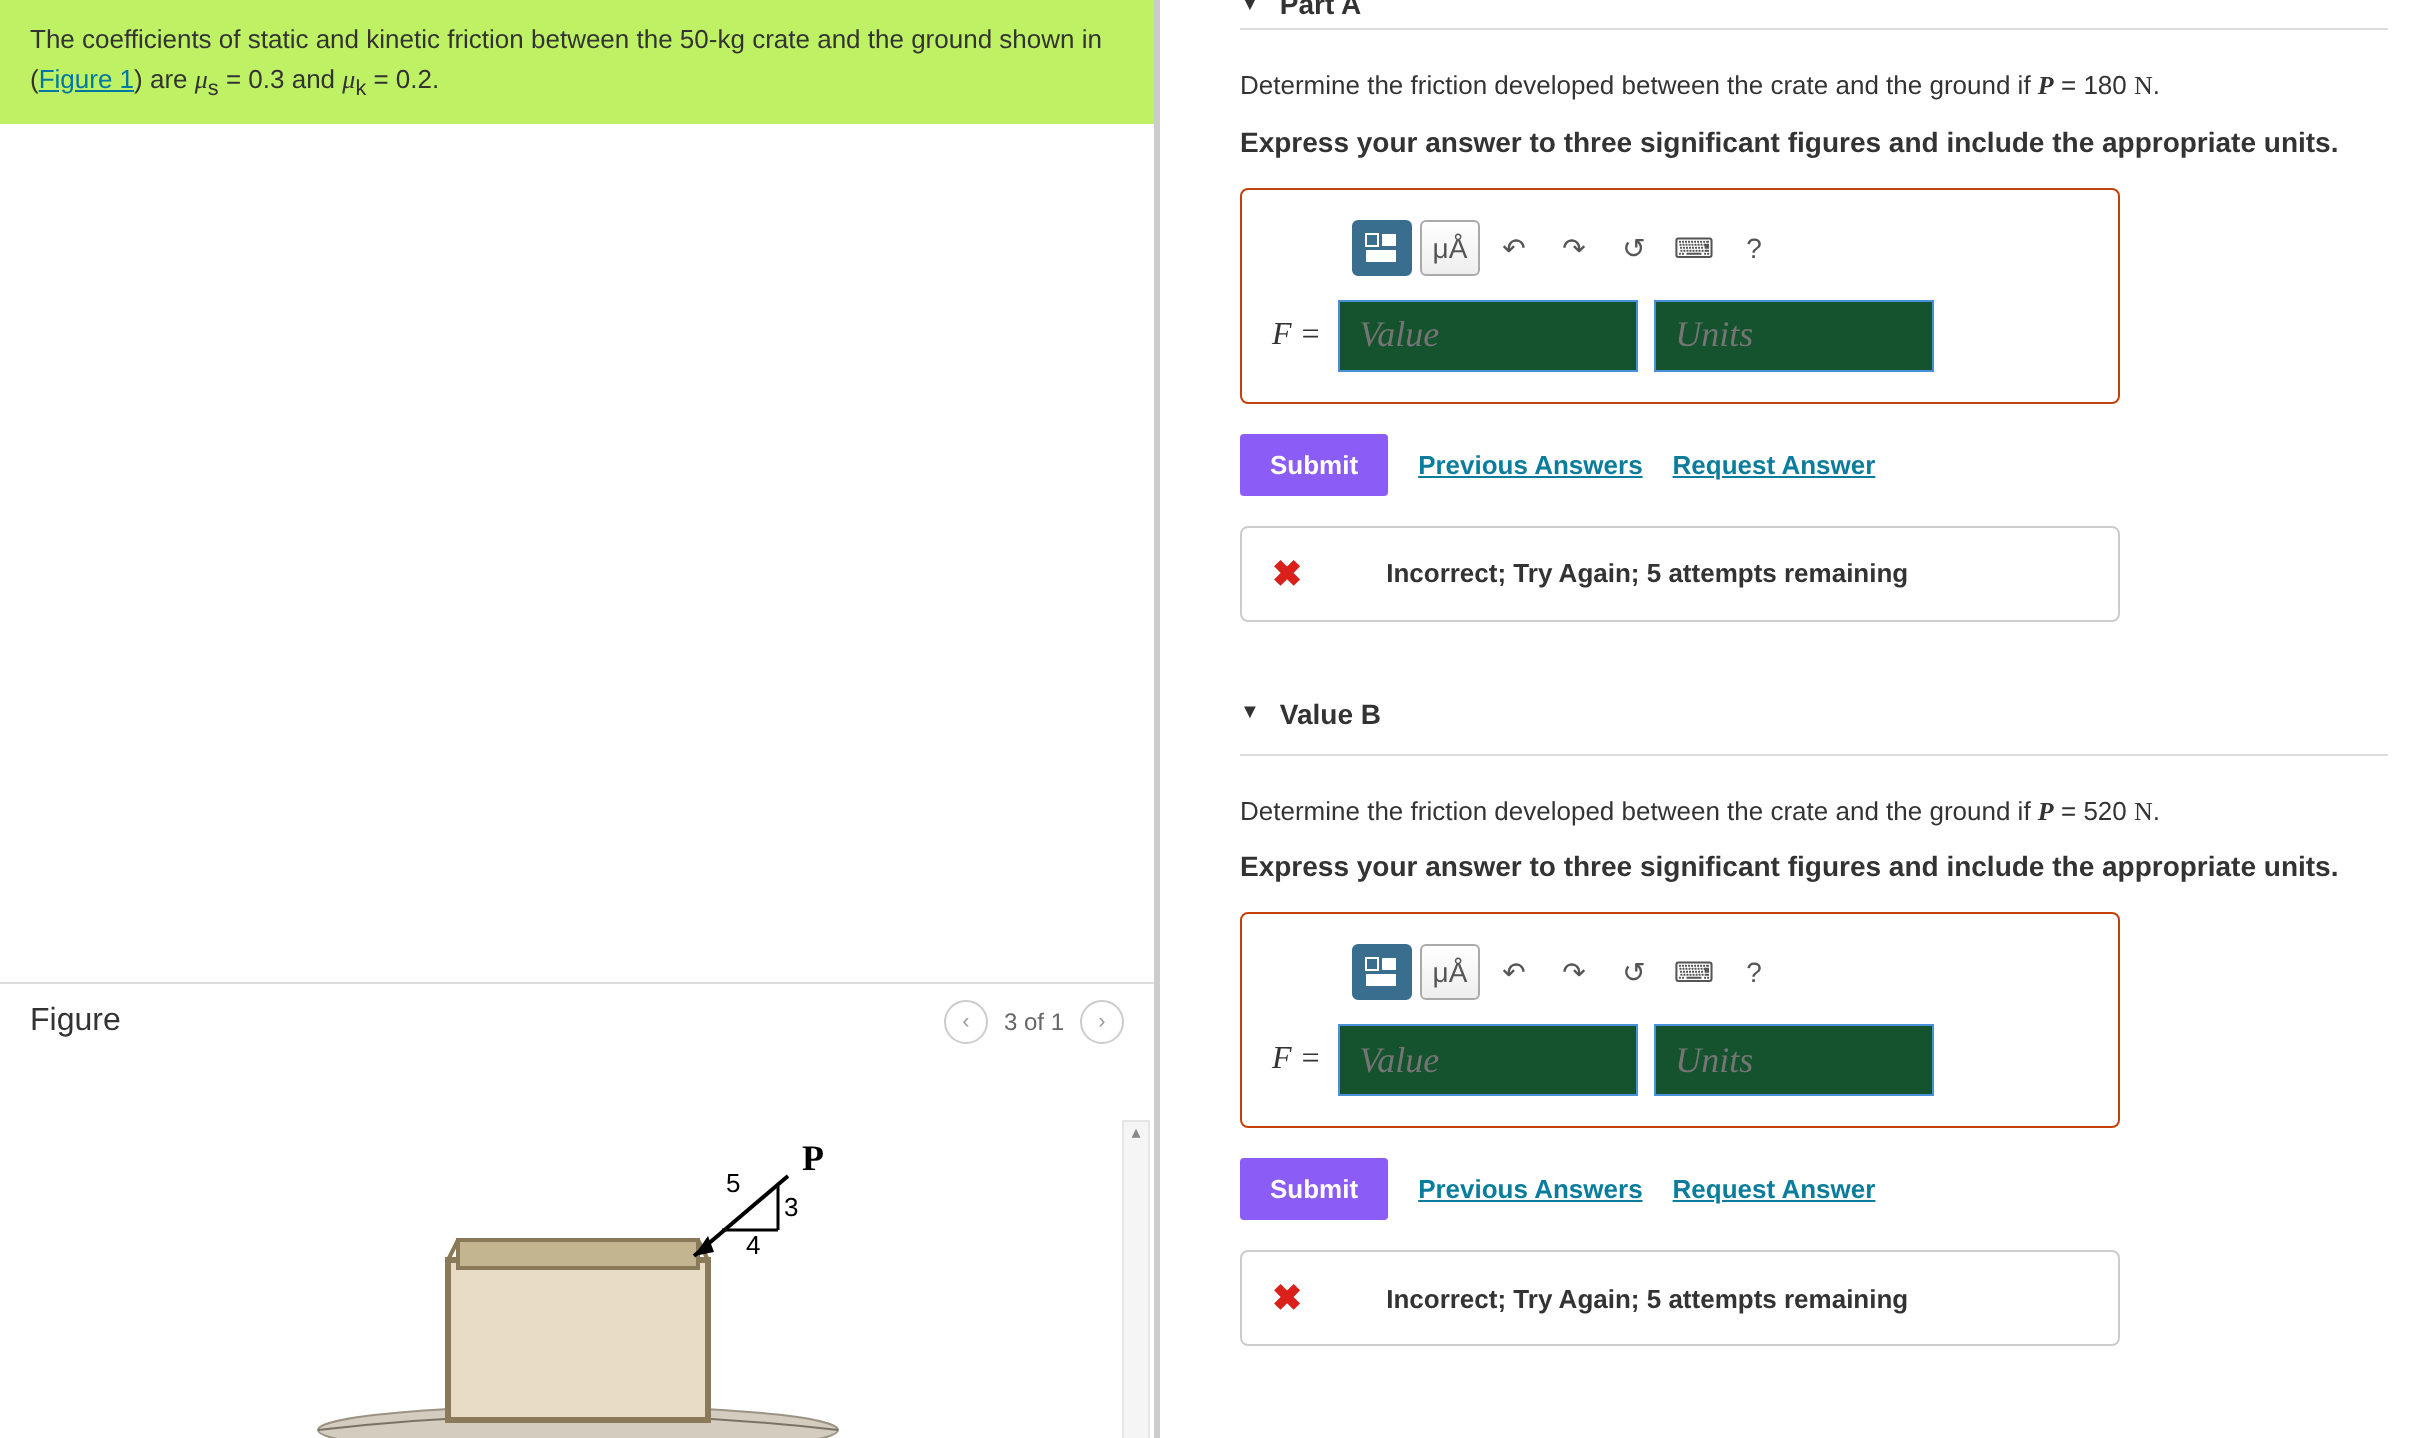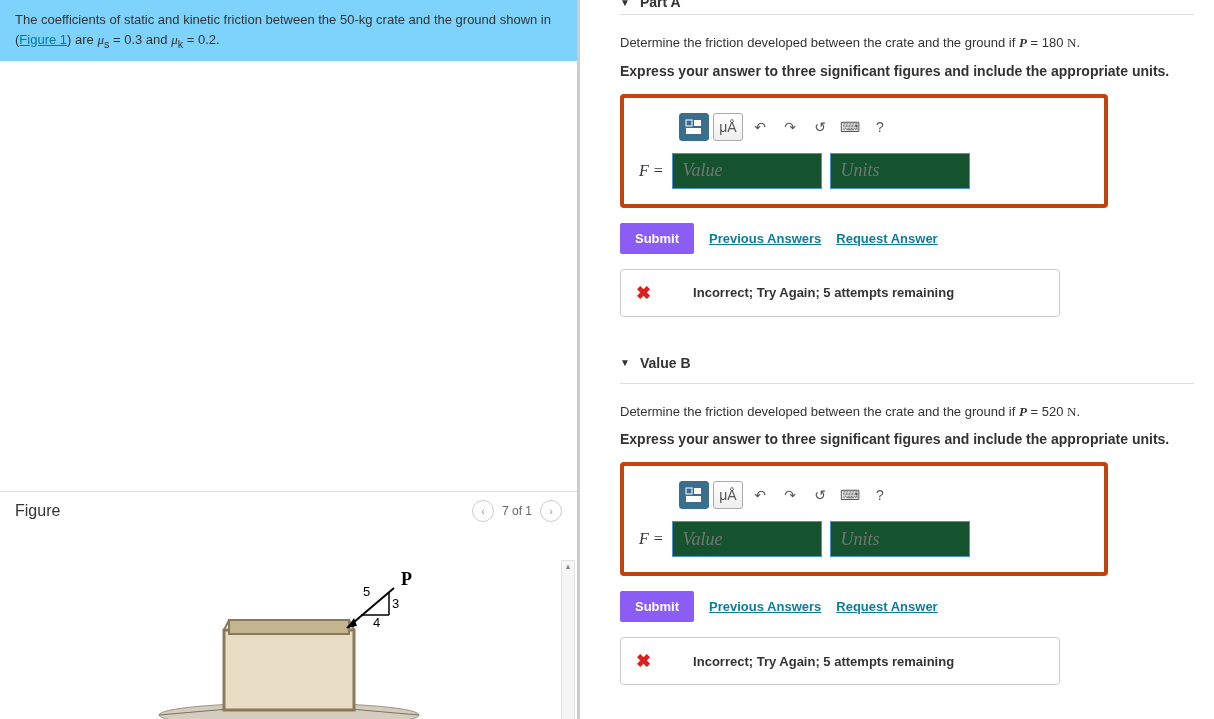--- a/index.html
+++ b/index.html
@@ -1,41 +1,41 @@
 <!DOCTYPE html>
 <html><head>
 <meta charset="utf-8">
 <style>
   * { box-sizing: border-box; margin: 0; padding: 0; }
   body { font-family: Arial, Helvetica, sans-serif; font-size: 13px; color: #333; background: #fff; width: 1214px; height: 719px; overflow: hidden; }
   .container { display: flex; height: 100%; }
   .left-panel { width: 580px; border-right: 3px solid #ccc; position: relative; }
   .right-panel { flex: 1; padding: 0 20px 20px 40px; overflow: hidden; }
-  .problem-statement { background: #7dd3fc; padding: 10px 15px; font-size: 13px; line-height: 1.5; }
+  .problem-statement { background: #bef264; padding: 10px 15px; font-size: 13px; line-height: 1.5; }
   .figure-link { color: #0077a3; text-decoration: underline; cursor: pointer; }
   .figure-section { position: absolute; bottom: 0; left: 0; right: 0; height: 228px; border-top: 1px solid #ddd; }
   .figure-header { display: flex; justify-content: space-between; align-items: center; padding: 8px 15px; }
   .figure-title { font-size: 16px; }
   .figure-nav { display: flex; align-items: center; gap: 8px; font-size: 12px; color: #666; }
   .nav-btn { width: 22px; height: 22px; border: 1px solid #ccc; border-radius: 50%; background: #fff; cursor: pointer; color: #999; display:flex; align-items:center; justify-content:center; font-size:11px;}
   .figure-body { display: flex; justify-content: center; align-items: center; height: 220px; position: relative; }
   .figure-body svg { width: 320px; height: 200px; }
   .scroll-track { position:absolute; right:2px; top:30px; bottom:0; width:14px; background:#f5f5f5; border:1px solid #e5e5e5;}
   .scroll-thumb-up { width:12px; height:12px; background:#f5f5f5; color:#888; font-size:9px; text-align:center;}
   
   .part-header { display: flex; align-items: center; gap: 10px; padding: 8px 0; margin-top: 10px; cursor: pointer; }
   .part-header .arrow { font-size: 10px; }
   .part-header .title { font-weight: bold; font-size: 14px; }
   .part-a-title { font-size:14px; font-weight:bold; margin-bottom:20px; margin-left:20px; color:#333;}
   hr.sep { border: none; border-top: 1px solid #ddd; margin: 4px 0 18px 0; }
   
   .question-text { font-size: 13px; margin-bottom: 10px; line-height:1.5;}
   .instruction { font-weight: bold; font-size: 14px; margin-bottom: 15px; }
   
-  .answer-box { border: 4px solid #c2410c; border-radius: 4px; padding: 15px; width: 488px; }
+  .answer-box { border: 1px solid #c2410c; border-radius: 4px; padding: 15px; width: 440px; }
   .toolbar { display: flex; align-items: center; gap: 4px; margin-bottom: 12px; margin-left: 40px;}
   .tool-btn { width: 30px; height: 28px; border: 1px solid #aaa; background: linear-gradient(#fff,#eee); border-radius: 3px; cursor: pointer; display:flex; align-items:center; justify-content:center; font-size:14px; color:#555;}
   .tool-btn.templates { background:#3a6e8f; border-color:#3a6e8f;}
   .tool-btn.mu { font-style:normal;}
   .tool-btn.plain { border:none; background:none; width:26px;}
   .input-row { display: flex; align-items: center; gap: 8px; }
   .input-label { font-style: italic; font-family: 'Times New Roman', serif; font-size: 16px; }
   .value-input, .units-input { height: 36px; border: 1px solid #4a90d9; padding: 0 10px; font-size: 18px; font-style: italic; font-family: 'Times New Roman', serif; color: #999; background:#14532d;}
   .value-input { width: 150px; }
   .units-input { width: 140px; }
@@ -57,21 +57,21 @@
   <div class="left-panel">
     <div class="problem-statement">
       <span>The coefficients of static and kinetic friction between the 50-</span><span style="font-weight:normal">kg</span><span> crate and the ground shown in (</span><span class="figure-link">Figure 1</span><span>) are </span><span class="italic-var" style="font-weight:normal">μ</span><sub>s</sub><span> = 0.3 and </span><span class="italic-var" style="font-weight:normal">μ</span><sub>k</sub><span> = 0.2.</span>
     </div>
 
     <div class="figure-section">
       <div class="figure-header">
         <div class="figure-title">Figure</div>
         <div class="figure-nav">
           <button class="nav-btn">‹</button>
-          <span>7 of 1</span>
+          <span>3 of 1</span>
           <button class="nav-btn">›</button>
         </div>
       </div>
       <div class="figure-body">
         <svg viewBox="0 0 320 200">
 
           <ellipse cx="160" cy="175" rx="130" ry="12" fill="#d4cdbf" stroke="#9b9383" stroke-width="1"></ellipse>
           <path d="M 30 175 Q 160 160 290 175" fill="none" stroke="#7a7363" stroke-width="1"></path>
 
           <rect x="95" y="90" width="130" height="80" fill="#e8dcc5" stroke="#8a7a5a" stroke-width="3"></rect>

